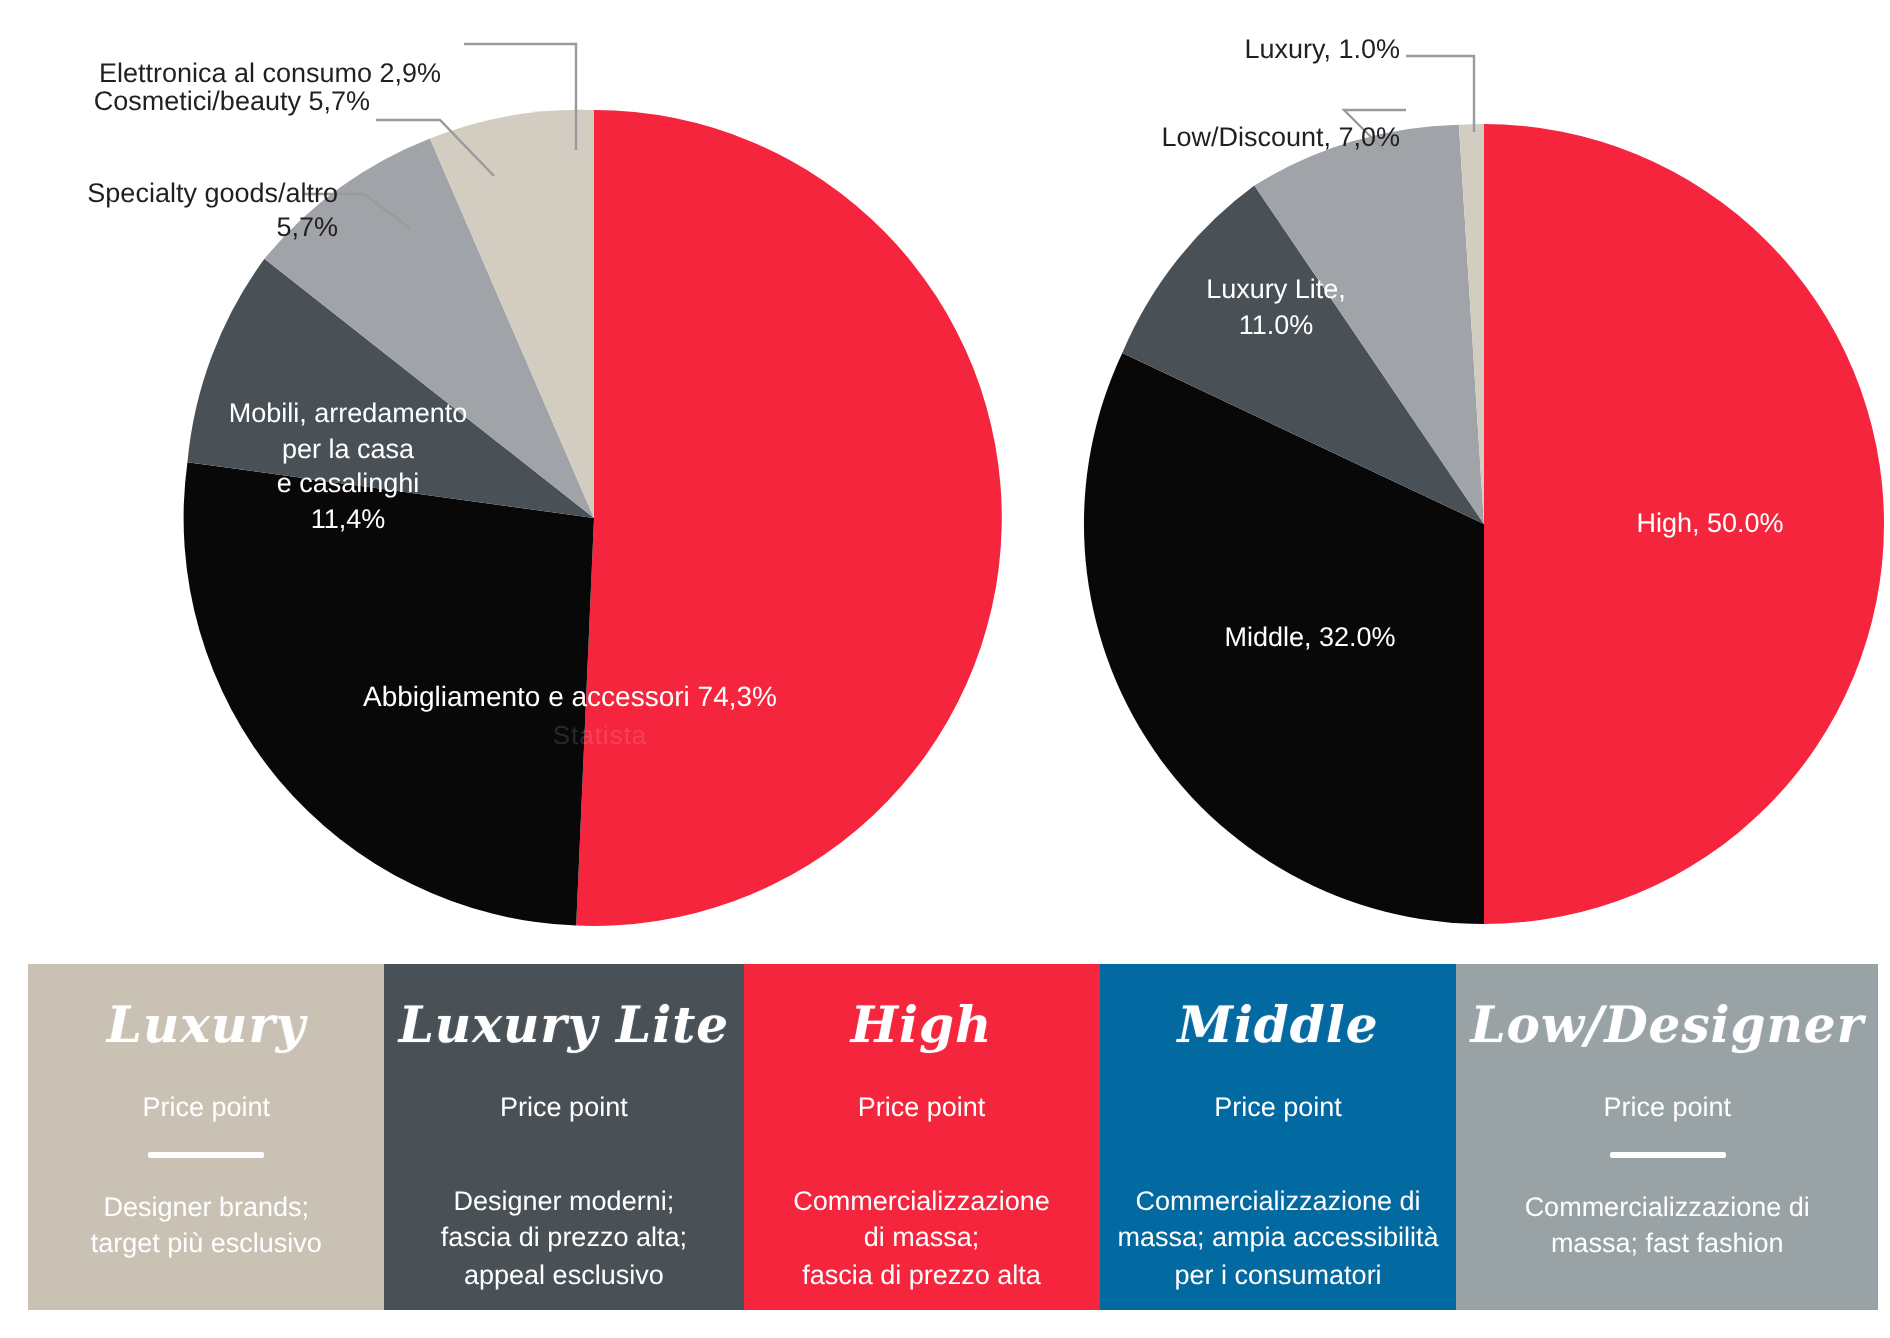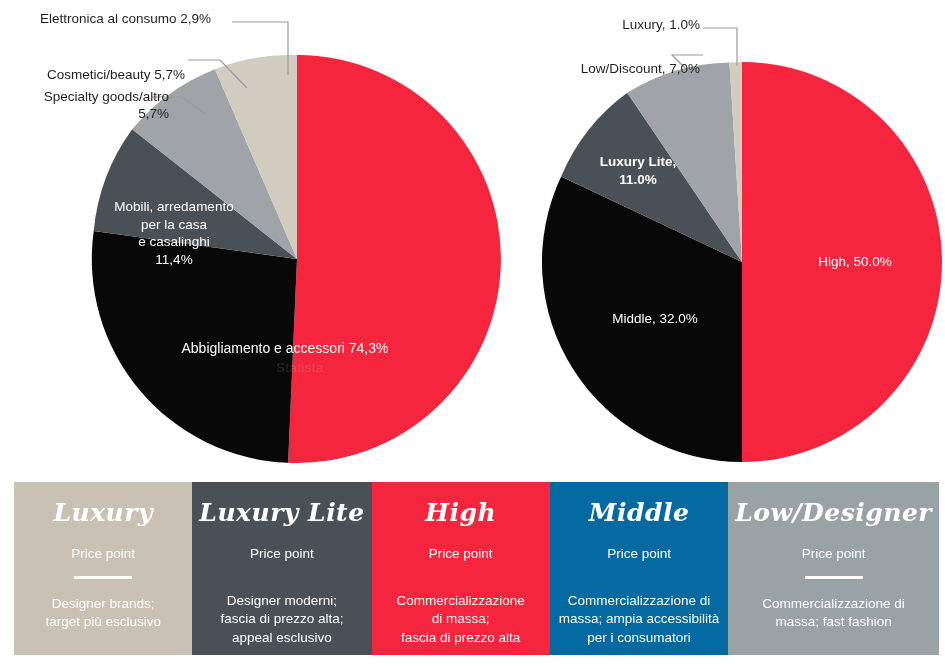--- a/index.html
+++ b/index.html
@@ -33,38 +33,38 @@
 
   
   .callout {
     position: absolute;
     font-size: 13.5px;
     line-height: 1.28;
     color: #231f20;
     white-space: pre-line;
   }
 
-  #lbl-elettronica { left: 40px;  top: 10px;  width: 190px; text-align: left; }
-  #lbl-cosmetici   { left: 20px;  top: 66px;  width: 165px; text-align: right; }
+  #lbl-elettronica { left: 40px;  top: 28px;  width: 190px; text-align: center; }
+  #lbl-cosmetici   { left: 20px;  top: 42px;  width: 165px; text-align: right; }
   #lbl-specialty   { left: 0px;   top: 88px;  width: 150px; text-align: right; margin-left: 19px; }
   #lbl-luxury-r    { left: 575px; top: 16px;  width: 125px; text-align: right; }
   #lbl-lowdisc-r   { left: 490px; top: 43px;  width: 210px; text-align: right; margin-top: 17px; }
 
   
   .inlabel {
     position: absolute;
     color: #ffffff;
     font-size: 13.5px;
     line-height: 1.3;
     text-align: center;
     white-space: pre-line;
   }
   #lbl-mobili  { left: 104px; top: 198px; width: 140px; }
   #lbl-abbigl  { left: 160px; top: 339px; width: 250px; font-size: 14px; }
-  #lbl-luxlite { left: 583px; top: 153px; width: 110px; font-weight: bold; }
+  #lbl-luxlite { left: 583px; top: 136px; width: 110px; }
   #lbl-high    { left: 790px; top: 253px; width: 130px; }
   #lbl-middle  { left: 590px; top: 310px; width: 130px; }
 
   
   #watermark {
     position: absolute;
     left: 225px;
     top: 360px;
     width: 150px;
     text-align: center;

